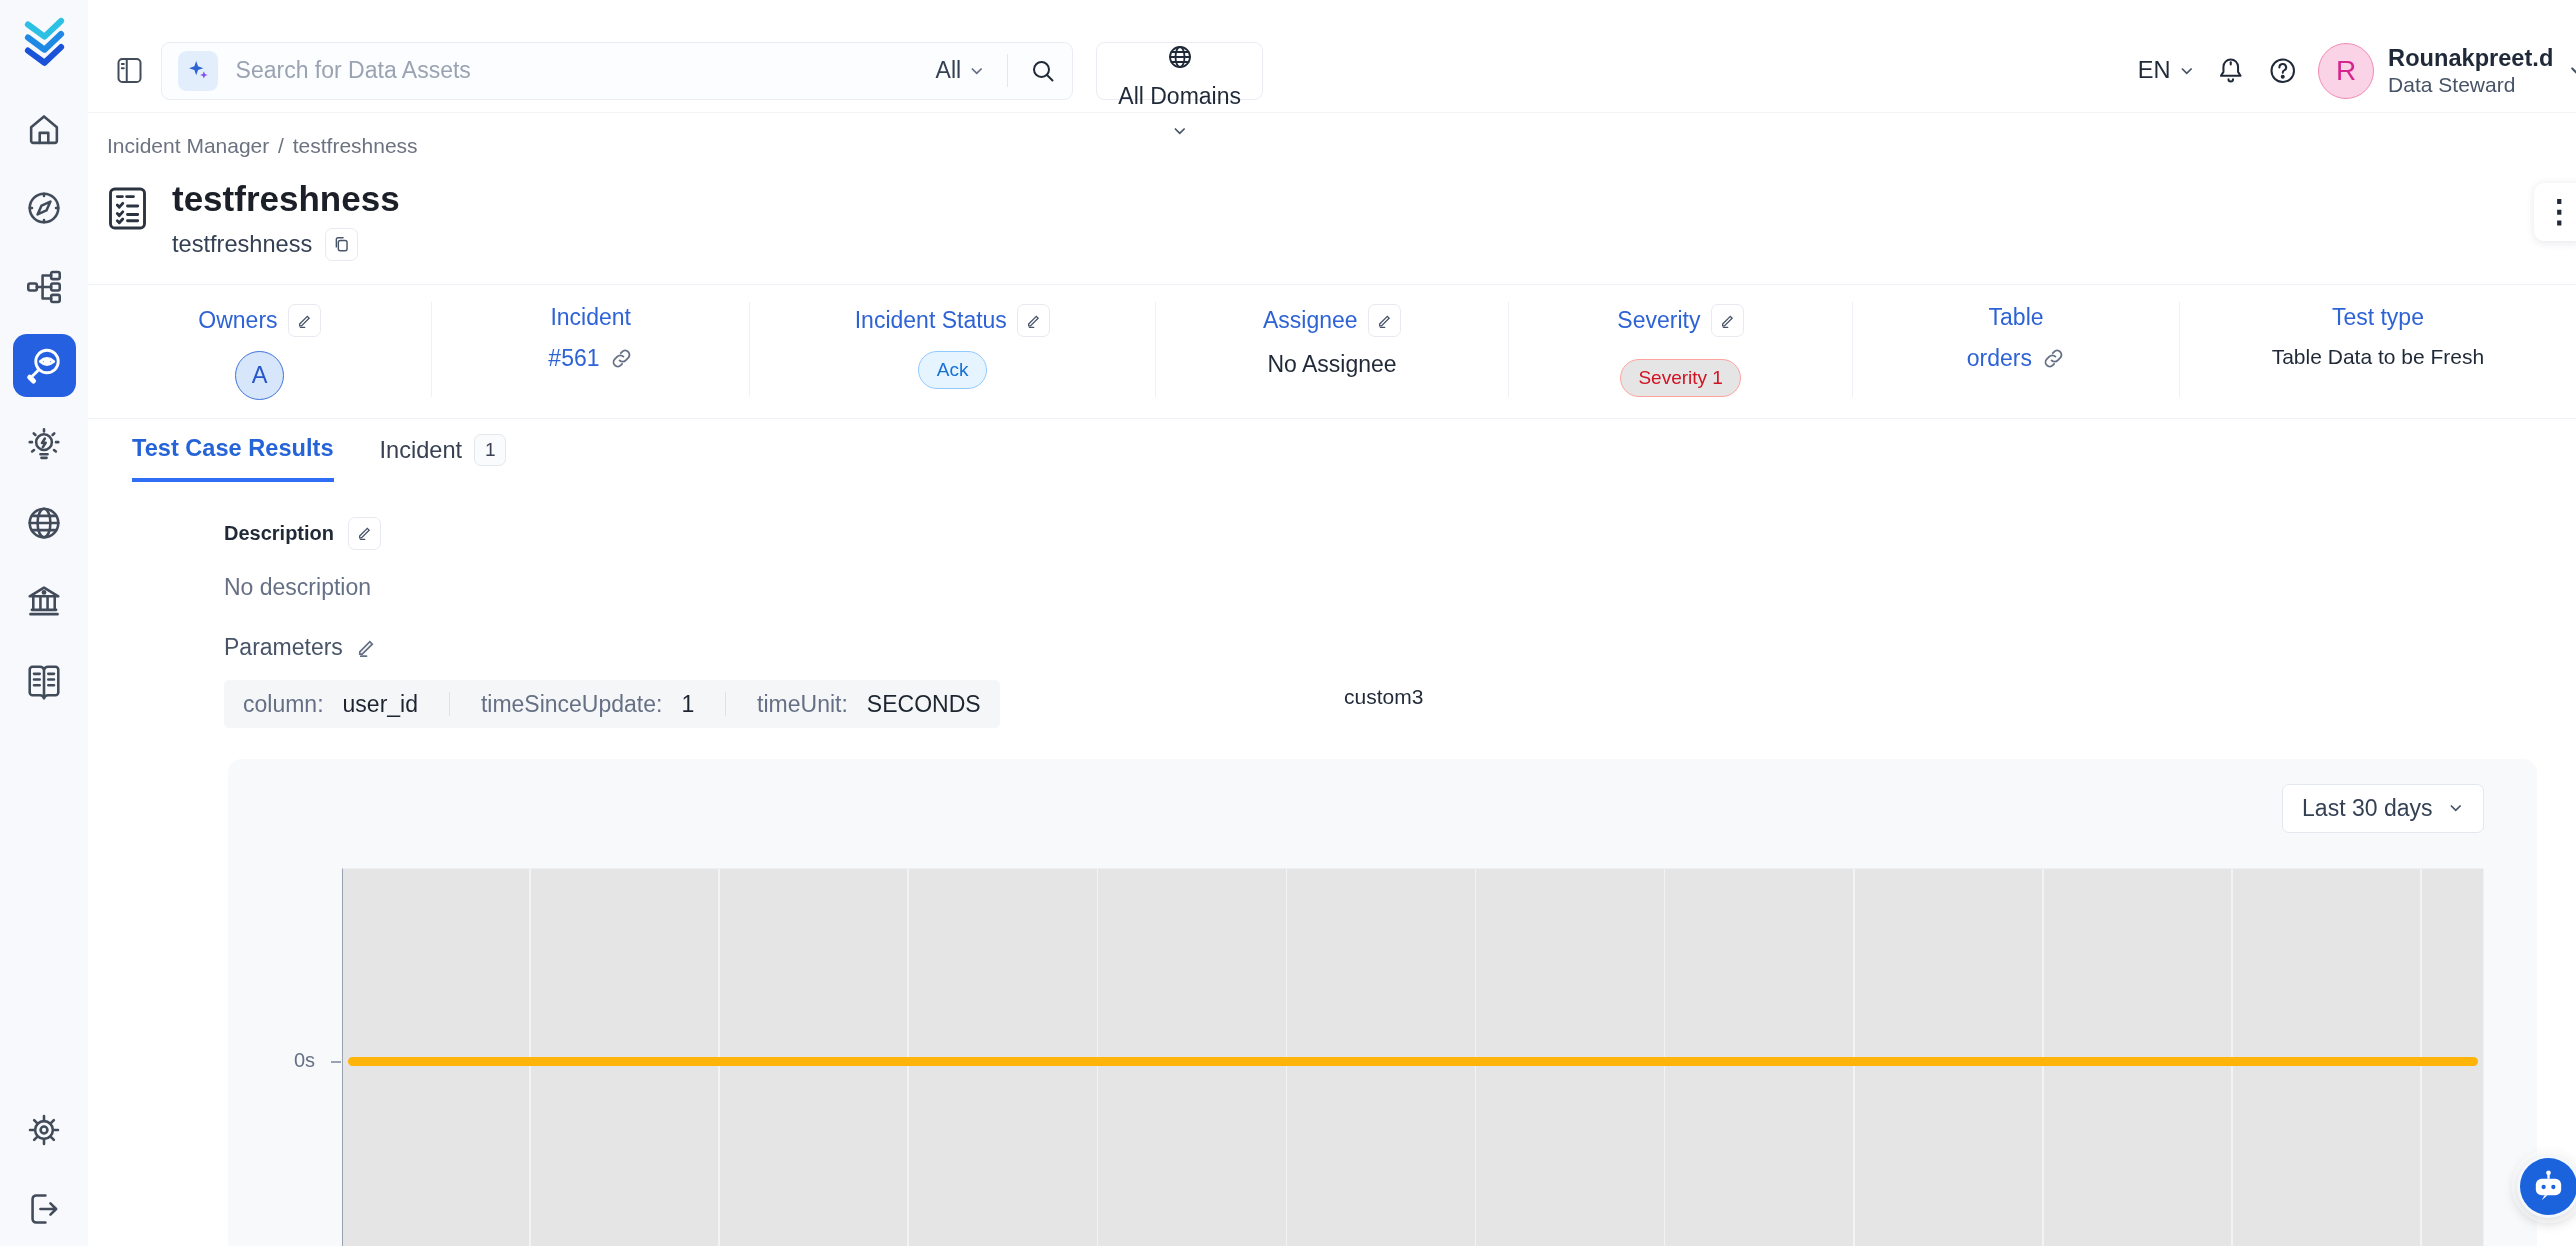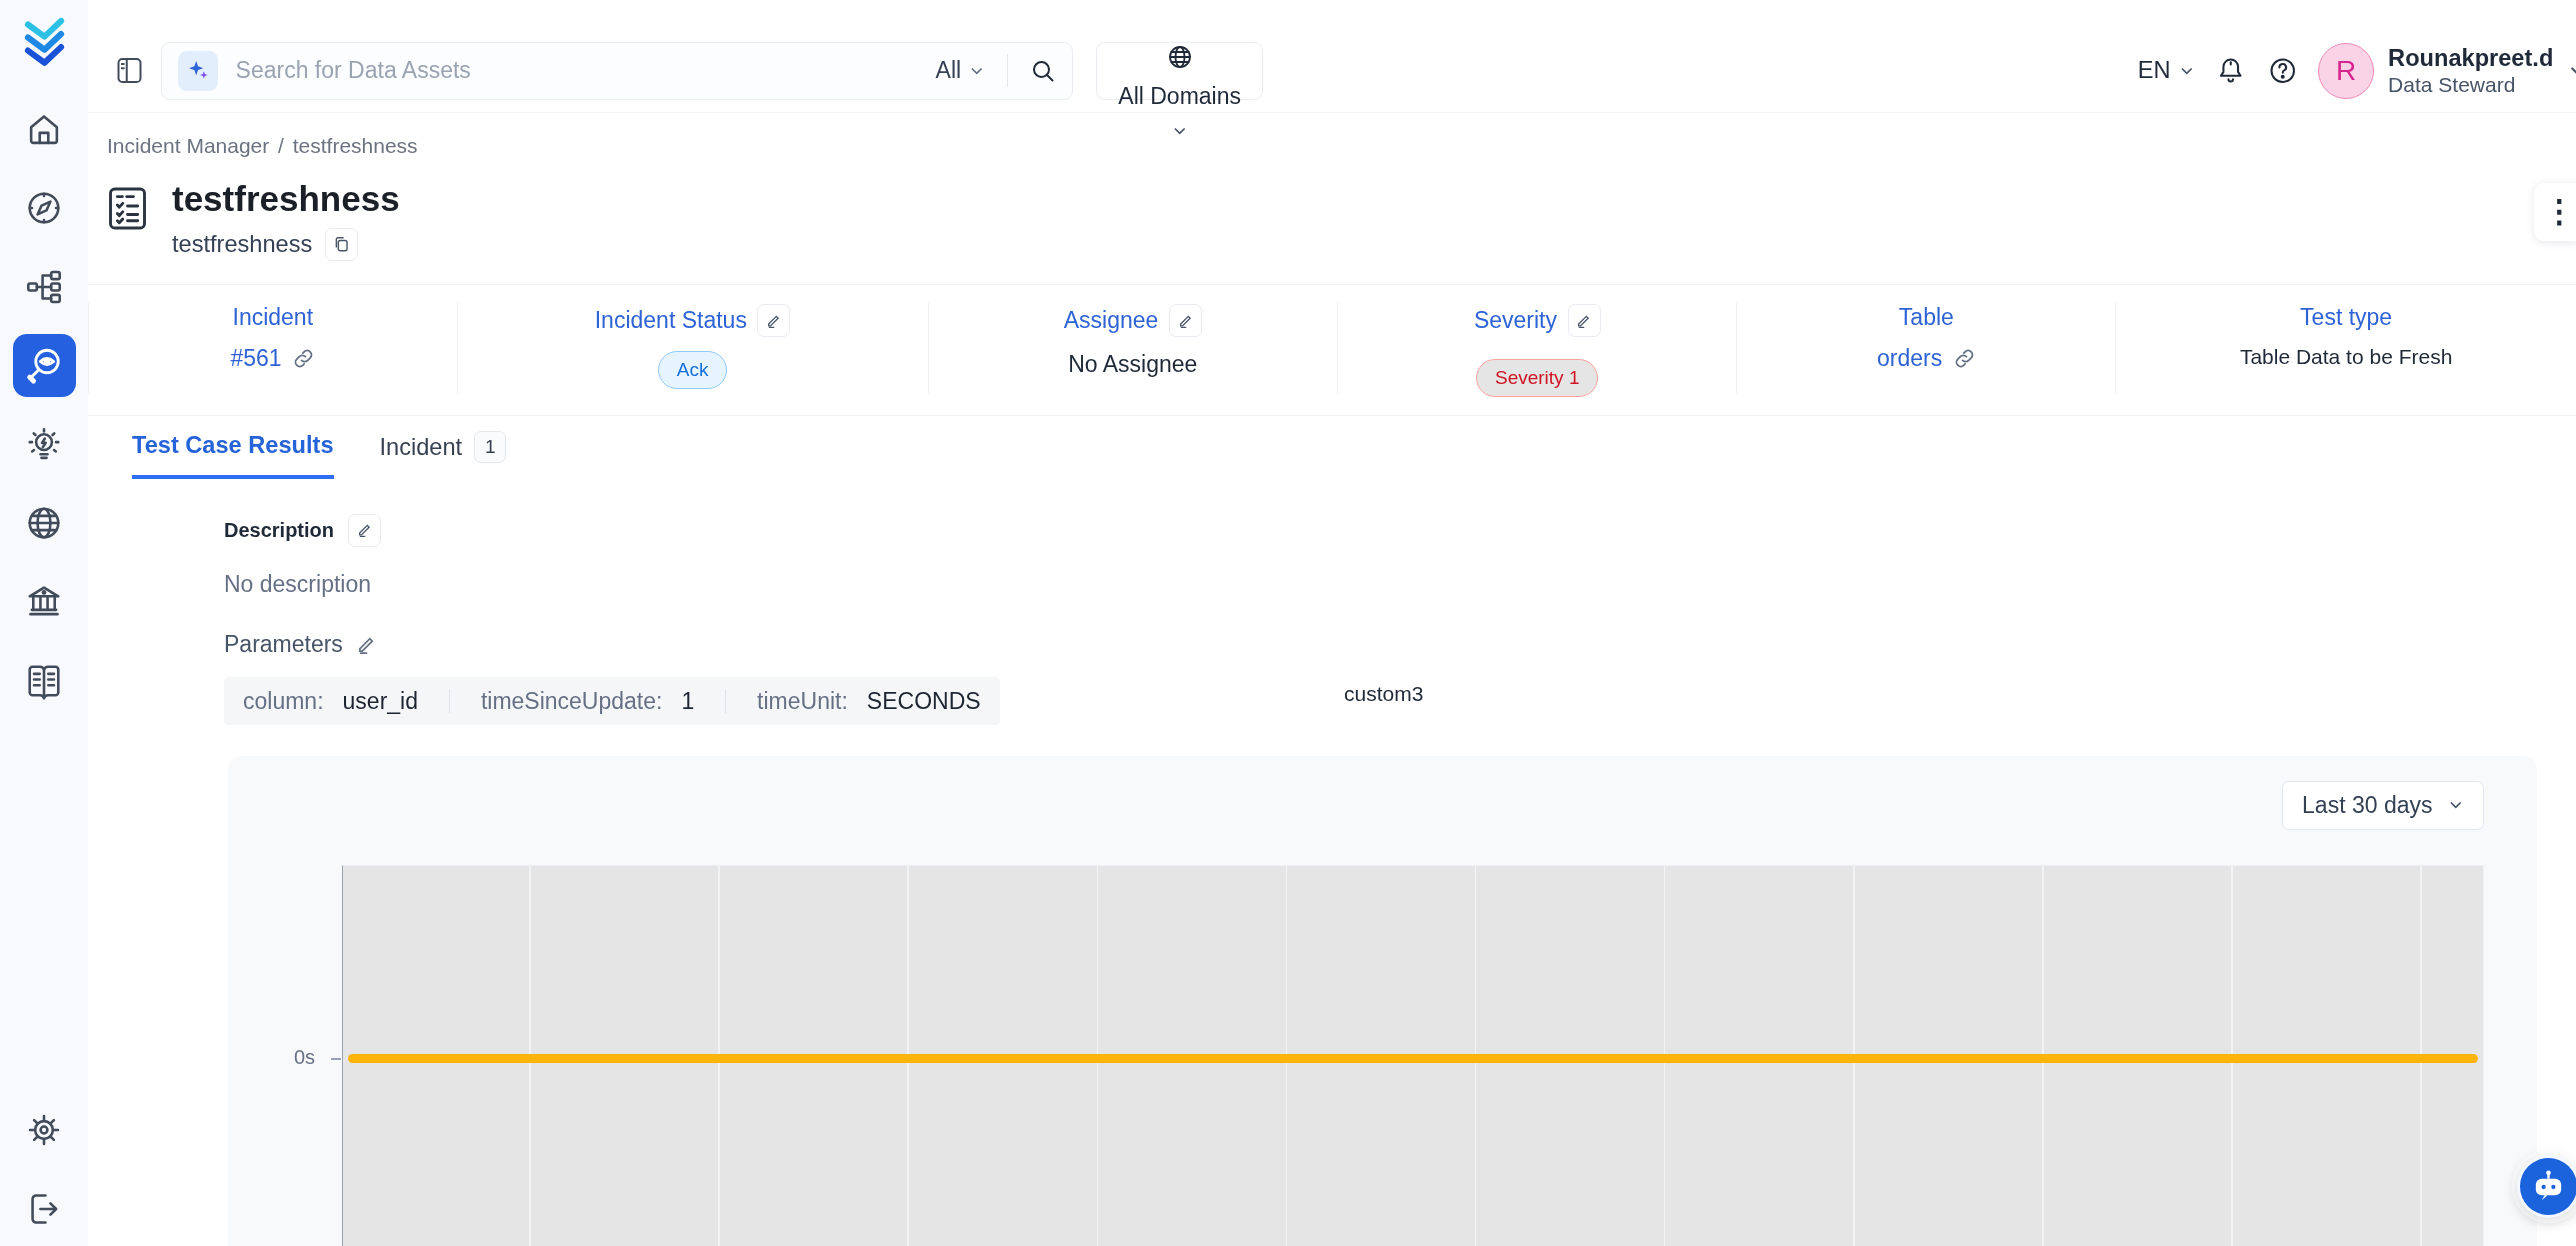--- a/index.html
+++ b/index.html
@@ -405,20 +405,34 @@
                 <path d="M5.5 15 V5.5 A2 2 0 0 1 7.5 3.5 H14"></path>
               </svg>
             </span>
           </span>
         </div>
       </div>
       <div class="kebab-btn">⋮</div>
     </div>
 
     <div class="details-strip">
+      <div class="d-col" style="flex:39">
+        <div class="d-label-row">
+          <span class="d-label">Owners</span>
+          <span class="mini-btn">
+            <span>
+              <svg width="17.5" height="17.5" viewBox="0 0 24 24" fill="none" stroke="#475467" stroke-width="1.8" stroke-linecap="round">
+                  <path d="M5 16.5 L15.5 6 l2.5 2.5 L7.5 19 H5 Z"></path>
+                  <path d="M6 21 h6"></path>
+                </svg>
+            </span>
+          </span>
+        </div>
+        <span class="owner-avatar">A</span>
+      </div>
       <div class="d-sep"></div>
       <div class="d-col" style="flex:36">
         <div class="d-label-row">
             <span class="d-label">Incident</span>
           </div>
         <div class="d-link-row">
           <span class="d-link">#561</span>
           <span>
             <svg width="23" height="23" viewBox="0 0 24 24" fill="none" stroke="#667085" stroke-width="1.9" stroke-linecap="round" stroke-linejoin="round">
               <path d="M10 14 a4.5 4.5 0 0 0 6.4 0 l2.6 -2.6 a4.5 4.5 0 0 0 -6.4 -6.4 L11.3 6.3"></path>

